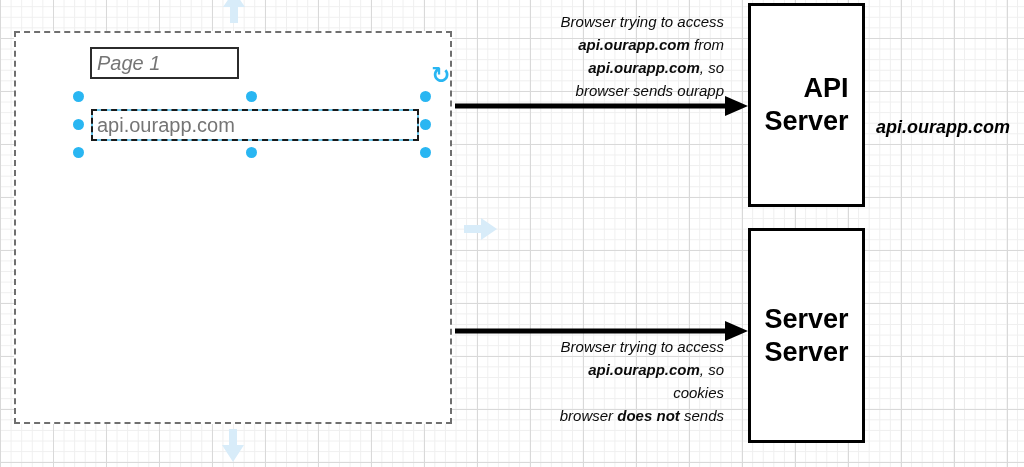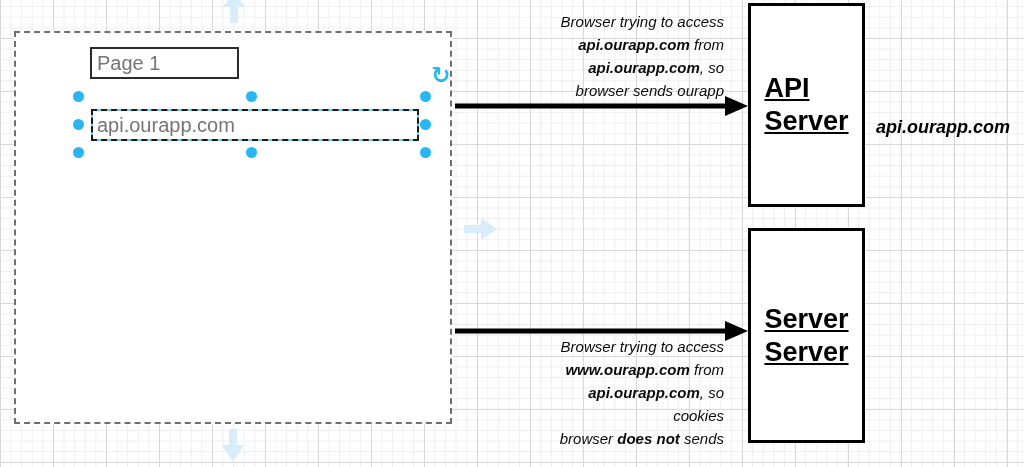--- a/index.html
+++ b/index.html
@@ -16,21 +16,21 @@
     background-position:0 0,0 -15px,0 0,0 -15px;
   }
   
   .page-rect{
     position:absolute;left:14px;top:31px;width:434px;height:389px;
     border:2px dashed #6f6f6f;background:#ffffff;
   }
   .tab-box{
     position:absolute;left:90px;top:47px;width:140px;height:28px;
     border:2px solid #2b2b2b;background:#fff;
-    font-size:20px;color:#757575;line-height:28px;padding-left:5px;
+    font-size:20px;color:#757575;line-height:28px;padding-left:5px;font-style:italic;
   }
   .url-box{
     position:absolute;left:91px;top:109px;width:320px;height:28px;
     border:2px dashed #1a1a1a;
     background:linear-gradient(#fff,#fff) padding-box,
                linear-gradient(#6ec9ee,#6ec9ee) border-box;
     font-size:20px;color:#757575;line-height:28px;padding-left:4px;
     white-space:nowrap;overflow:hidden;
   }
   .handle{
@@ -52,21 +52,21 @@
   .note-top{left:474px;top:10px;}
   .note-bottom{left:474px;top:335px;}
   .server{
     position:absolute;left:748px;width:117px;background:#fff;
     border:3px solid #000;box-sizing:border-box;
     display:flex;align-items:center;justify-content:center;
   }
   .server-api{top:3px;height:204px;}
   .server-render{top:228px;height:215px;}
   .server-name{
-    text-align:left;font-weight:bold;font-size:27px;line-height:33px;color:#000;text-decoration:underline;
+    text-align:right;font-weight:bold;font-size:27px;line-height:33px;color:#000;
   }
   .side-label{
     position:absolute;font-weight:bold;font-style:italic;font-size:18px;color:#000;
     white-space:nowrap;
   }
   .label-api{left:876px;top:117px;}
   .label-render{left:887px;top:336px;}
 </style>
 </head>
 <body>
@@ -115,21 +115,20 @@
 
   <div class="note note-top">
     <div><span>Browser trying to access</span></div>
     <div><b>api.ourapp.com</b><span> from</span></div>
     <div><b>api.ourapp.com</b><span>, so</span></div>
     <div><span>browser sends ourapp</span></div>
   </div>
 
   <div class="note note-bottom">
     <div><span>Browser trying to access</span></div>
-    <div><b>www.ourapp.com</b><span> from</span></div>
     <div><b>api.ourapp.com</b><span>, so</span></div>
     <div><span>cookies</span></div>
     <div><span>browser </span><b>does not</b><span> sends</span></div>
   </div>
 
   <div class="server server-api">
     <div class="server-name">
       <div>API</div>
       <div>Server</div>
     </div>

